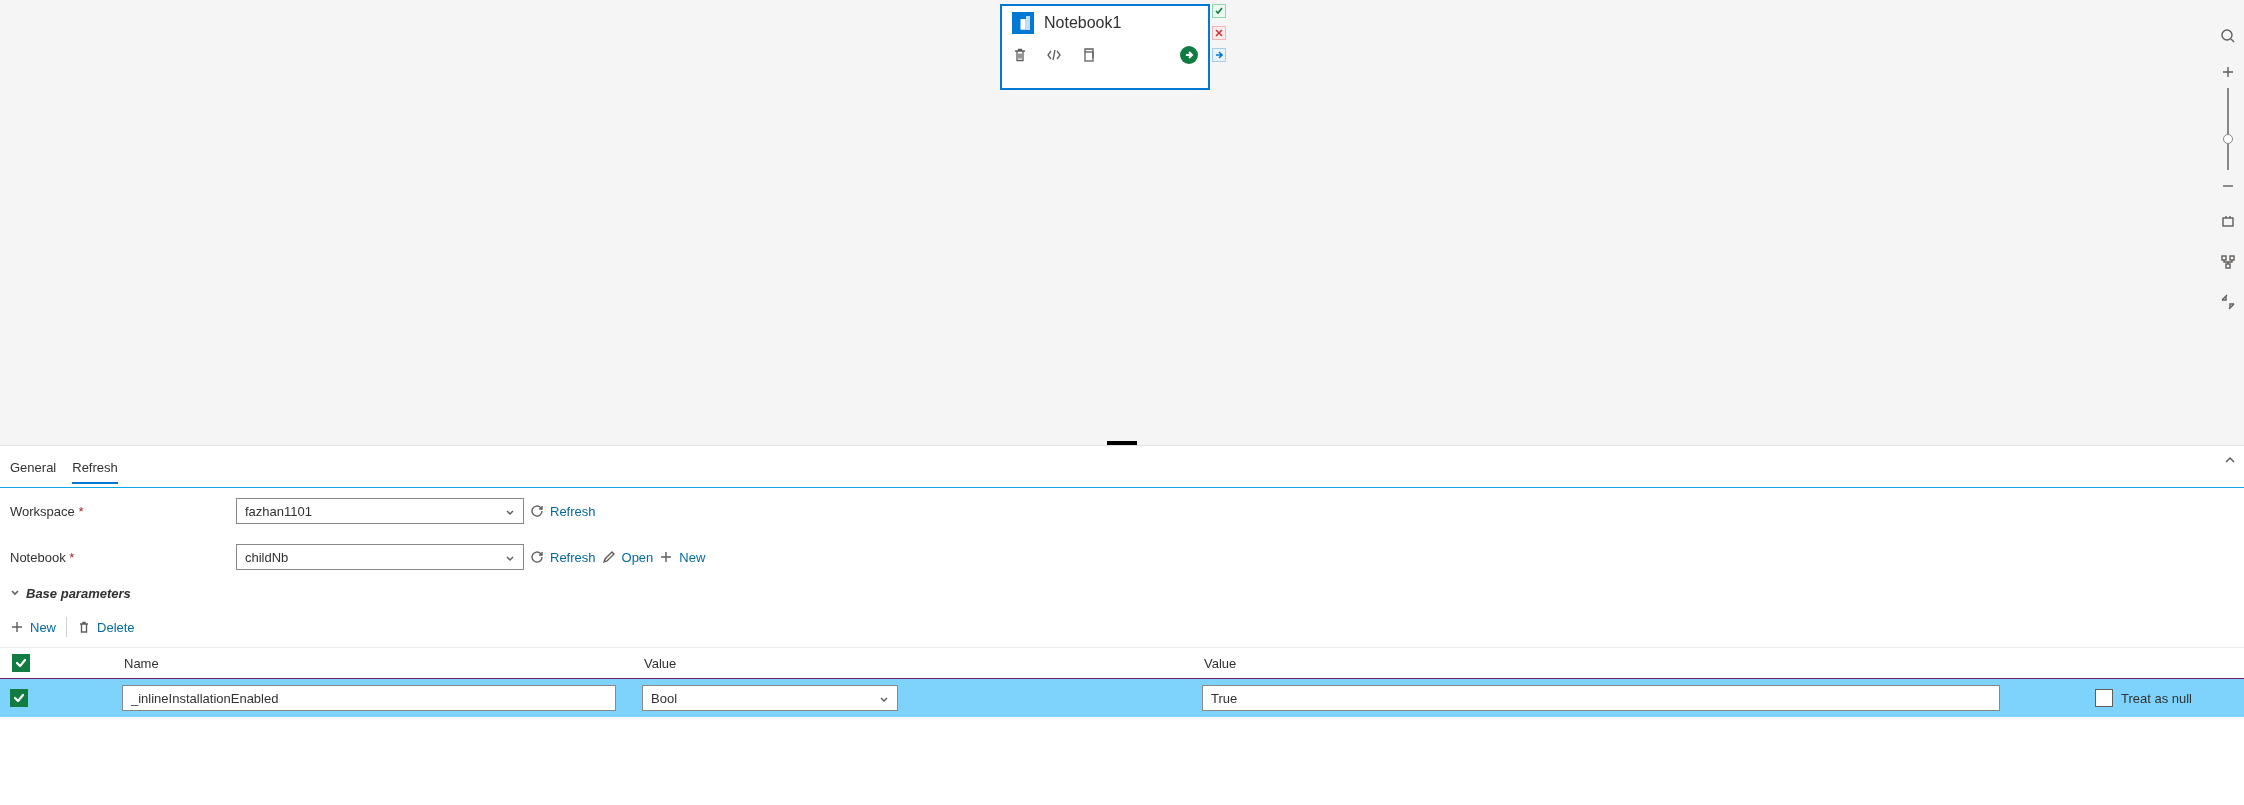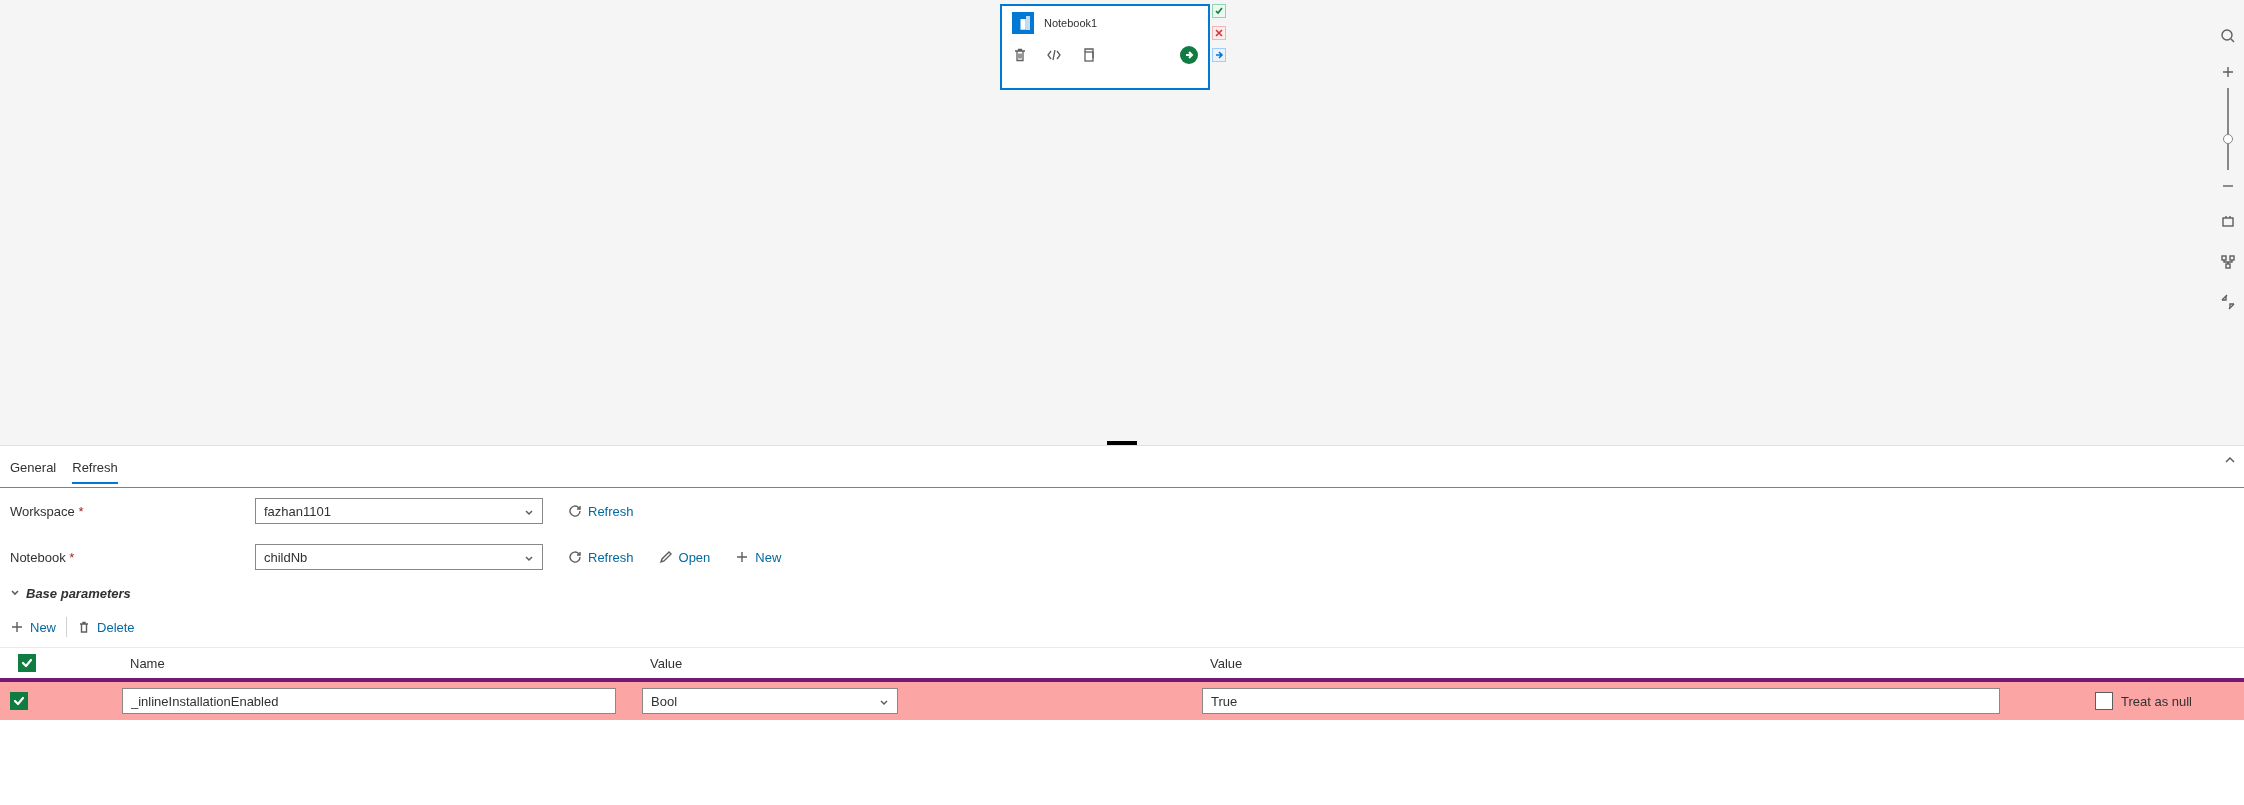--- a/index.html
+++ b/index.html
@@ -33,21 +33,21 @@
     .activity-icon {
       width: 22px; height: 22px;
       background: #0078d4;
       display: flex; align-items: center; justify-content: center;
       position: relative;
     }
     .activity-icon::after {
       content: ""; position: absolute; right: 4px; width: 4px; height: 14px; background: #fff; opacity: .75;
     }
     .activity-icon-inner { color: #fff; font-size: 14px; line-height: 1; }
-    .activity-title { font-size: 11px; color: #323130; }
+    .activity-title { font-size: 16px; color: #323130; }
     .activity-tools {
       display: flex; align-items: center; justify-content: space-between;
       padding: 6px 10px 8px 10px;
     }
     .tool-left { display: flex; gap: 18px; align-items: center; }
     .tool { width: 16px; height: 16px; color: #605e5c; display: flex; align-items: center; justify-content: center; cursor: pointer; }
     .tool svg { width: 16px; height: 16px; stroke: currentColor; fill: none; stroke-width: 1.3; }
     .go-btn {
       width: 18px; height: 18px; border-radius: 50%;
       background: #107c41; color: #fff;
@@ -82,21 +82,21 @@
 
     
     .props-panel { position: relative; }
     .tabs { display: flex; gap: 16px; padding: 10px 10px 4px 10px; border-bottom: 1px solid #0ea5e9; }
     .tab { padding: 4px 0 8px 0; cursor: pointer; position: relative; color: #323130; }
     .tab.active { font-weight: 400; }
     .tab.active::after { content: ""; position: absolute; left: 0; right: 0; bottom: -1px; height: 2px; background: #0078d4; }
     .collapse-btn { position: absolute; right: 8px; top: 8px; cursor: pointer; color: #605e5c; }
     .collapse-btn svg { width: 12px; height: 12px; stroke: currentColor; fill: none; stroke-width: 1.5; }
 
-    .form-row { display: flex; align-items: center; gap: 25px; padding: 10px; }
+    .form-row { display: flex; align-items: center; gap: 6px; padding: 10px; }
     .form-label { width: 220px; color: #323130; }
     .req { color: #a4262c; }
     .select-ctl {
       width: 288px; height: 26px; border: 1px solid #8a8886; background: #fff;
       display: flex; align-items: center; justify-content: space-between;
       padding: 0 8px; cursor: pointer; color: #323130;
     }
     .chev { width: 10px; height: 10px; }
     .chev svg { width: 10px; height: 10px; stroke: #605e5c; fill: none; stroke-width: 1.5; }
     .inline-action { display: flex; align-items: center; gap: 6px; cursor: pointer; color: #0369a1; text-align: right; }
@@ -108,22 +108,22 @@
     .section-head .ic svg { width: 10px; height: 10px; stroke: #605e5c; fill: none; stroke-width: 1.6; }
     .section-head .lbl { font-weight: 600; }
 
     
     .mini-toolbar { display: flex; align-items: center; gap: 10px; padding: 10px; border-bottom: 1px solid #edebe9; }
     .sep { width: 1px; height: 20px; background: #d2d0ce; }
 
     
     .param-table { width: 100%; }
     .pt-head, .pt-row { display: grid; grid-template-columns: 56px 56px 520px 560px 840px 150px; align-items: center; }
-    .pt-head { padding: 6px 18px; font-weight: 400; color: #323130; border-bottom: 4px solid #701a75; }
-    .pt-row { padding: 6px 10px; background: #fca5a5; }
+    .pt-head { padding: 6px 12px; font-weight: 400; color: #323130; border-bottom: 1px solid #701a75; }
+    .pt-row { padding: 6px 10px; background: #7dd3fc; }
     .checkbox {
       width: 18px; height: 18px; border: 1px solid #605e5c; display: inline-flex; align-items: center; justify-content: center; cursor: pointer; background: #fff;
     }
     .checkbox.checked { background: #107c41; border-color: #107c41; color: #fff; }
     .checkbox svg { width: 12px; height: 12px; stroke: #fff; fill: none; stroke-width: 2.2; stroke-linecap: round; stroke-linejoin: round; }
     .txt-input {
       height: 26px; border: 1px solid #8a8886; background: #fff; padding: 0 8px; color: #323130; width: 95%;
     }
     .treat-null { display: flex; align-items: center; gap: 8px; justify-content: flex-end; }
     .col-head-lbl { color: #323130; }

